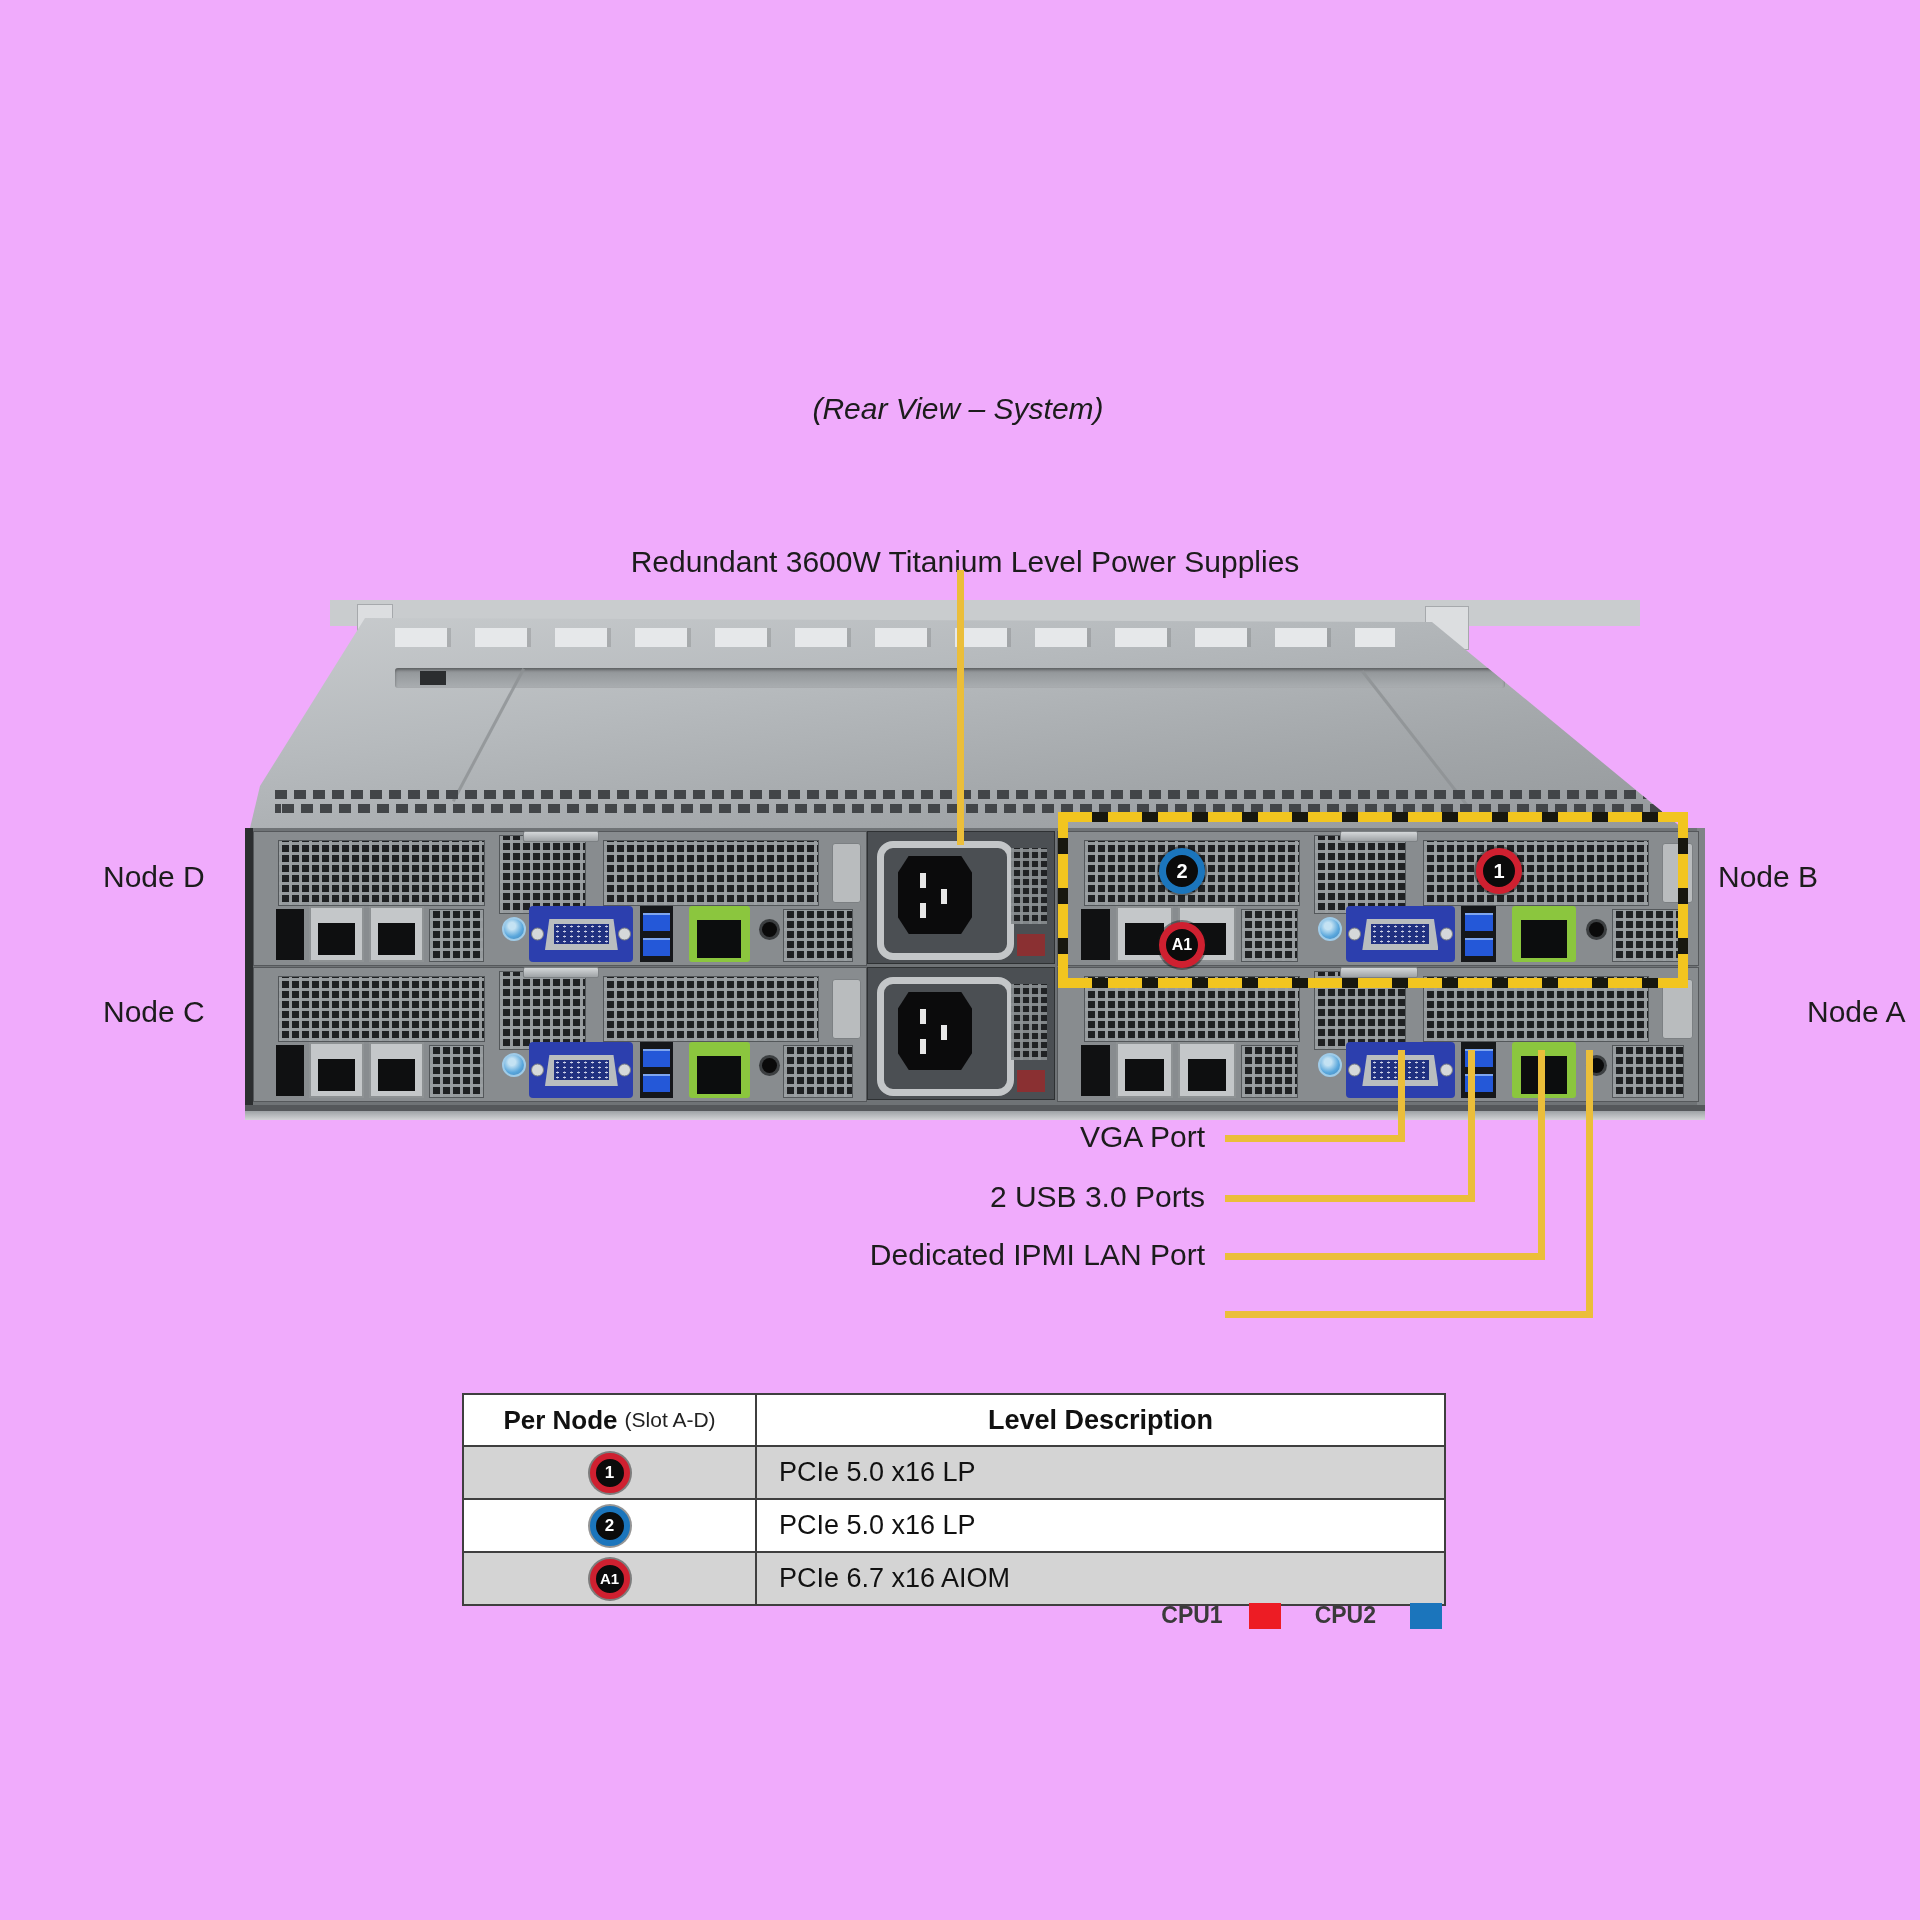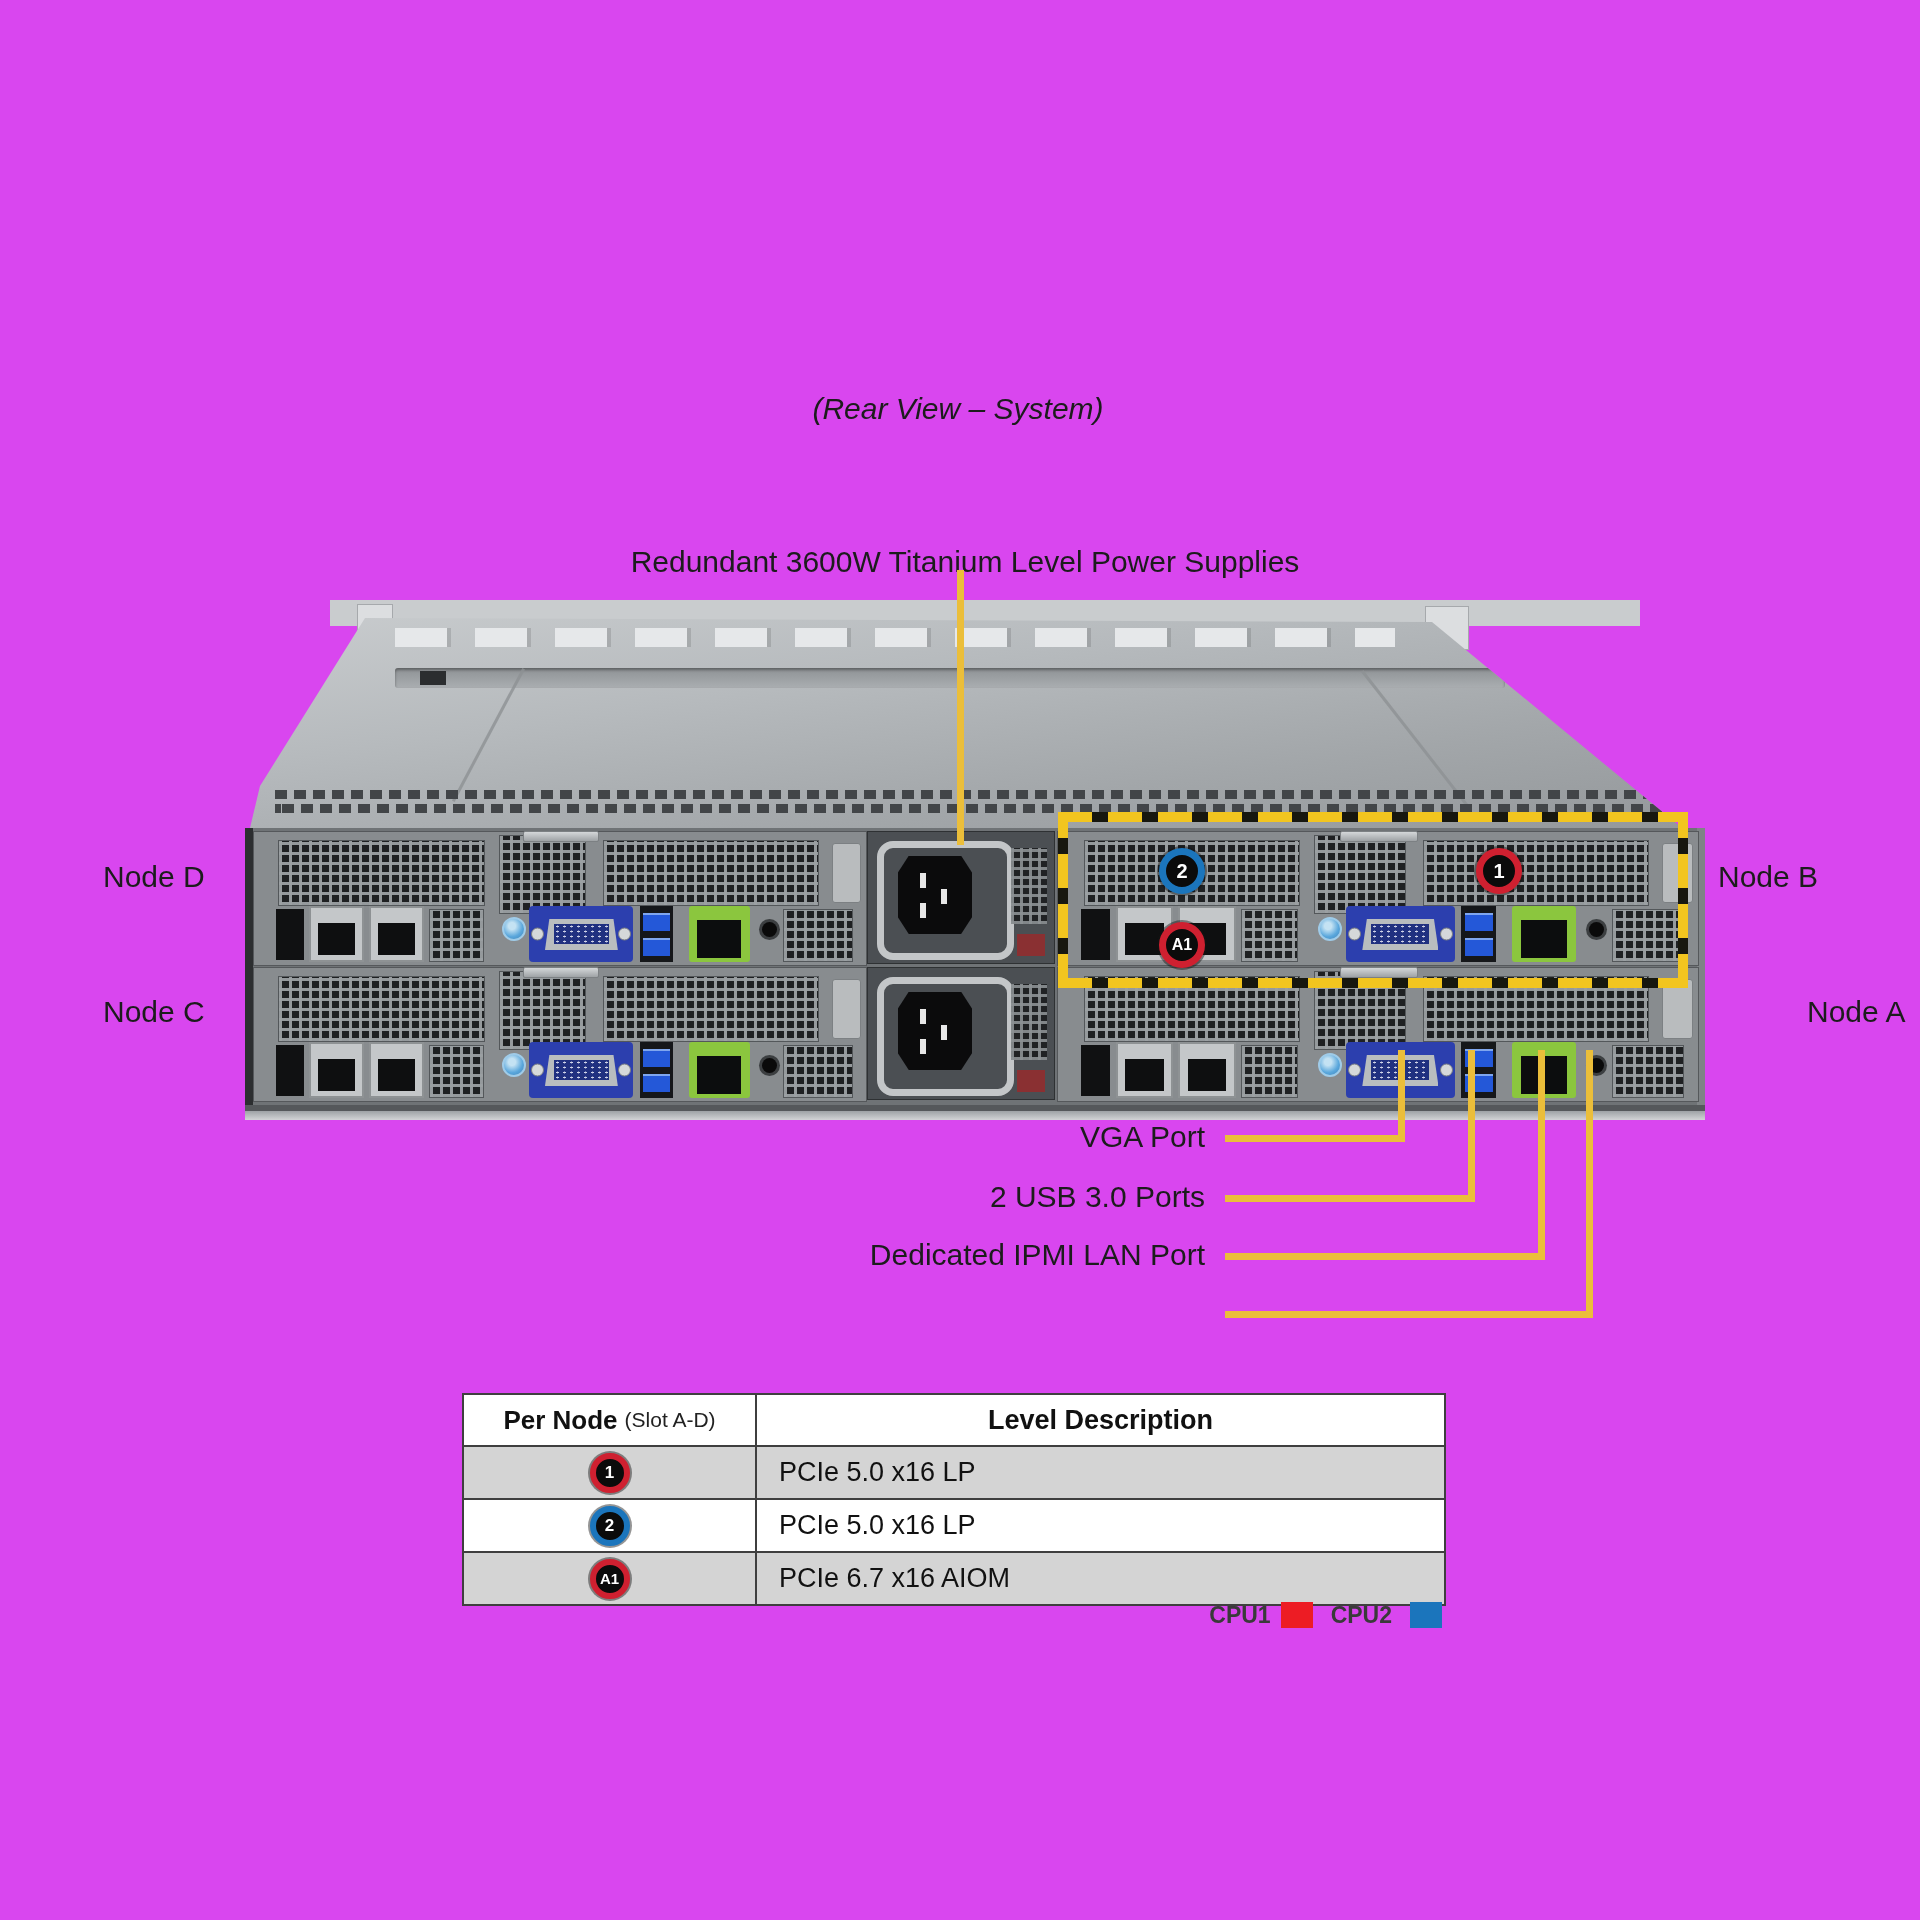--- a/index.html
+++ b/index.html
@@ -1,16 +1,16 @@
 <!DOCTYPE html>
 <html><head>
 <meta charset="utf-8">
 <style>
   html,body{margin:0;padding:0;background:#fff;}
-  #canvas{position:relative;width:1920px;height:1920px;background:#d946ef;overflow:hidden;
+  #canvas{position:relative;width:1920px;height:1920px;background:#f0abfc;overflow:hidden;
           font-family:"Liberation Sans","DejaVu Sans",sans-serif;color:#1c1c1c;}
   .abs{position:absolute;}
   .lbl{font-size:30px;color:#1c1c1c;white-space:nowrap;}
   .yline{position:absolute;background:#EBBE3A;z-index:5;}
   
   #rack-rail{left:330px;top:600px;width:1310px;height:26px;background:#c9ccce;z-index:0;}
   .bracket{background:#dcdee0;border:1px solid #a6a9ac;z-index:1;}
   #chassis-top{left:245px;top:598px;width:1460px;height:232px;z-index:2;
     background:linear-gradient(172deg,#cbced0 0%,#b6babd 38%,#a2a6a9 72%,#94989b 100%);
     clip-path:polygon(120px 20px,1187px 24px,1437px 230px,5px 230px,15px 188px);}
@@ -88,21 +88,21 @@
   .t-row{display:flex;height:51px;border-top:2px solid #3f3f3f;}
   .t-row.header{height:50px;border-top:none;background:#fff;}
   .t-row.gray{background:#d4d4d4;}
   .t-col1{width:293px;border-right:2px solid #3f3f3f;display:flex;align-items:center;justify-content:center;box-sizing:border-box;}
   .t-col2{flex:1;display:flex;align-items:center;padding-left:22px;font-size:27px;color:#111;}
   .t-head-main{font-weight:bold;font-size:26px;color:#111;}
   .t-head-sub{font-size:21px;color:#222;margin-left:7px;}
   .t-head2{flex:1;display:flex;align-items:center;justify-content:center;font-weight:bold;font-size:27px;color:#111;}
   .badge.tbl{position:static;}
   
-  #legend{left:942px;top:1602px;width:500px;display:flex;align-items:flex-start;justify-content:flex-end;gap:10px;z-index:3;}
+  #legend{left:942px;top:1602px;width:500px;display:flex;align-items:flex-end;justify-content:flex-end;gap:26px;z-index:3;}
   #legend .txt{font-size:23px;font-weight:bold;color:#3a3a3a;}
   .swatch{width:32px;height:26px;display:inline-block;}
   .sw-red{background:#ed1c24;}
   .sw-blue{background:#1b75bc;margin-left:8px;}
 </style>
 </head>
 <body>
 
 <div id="canvas">
 

